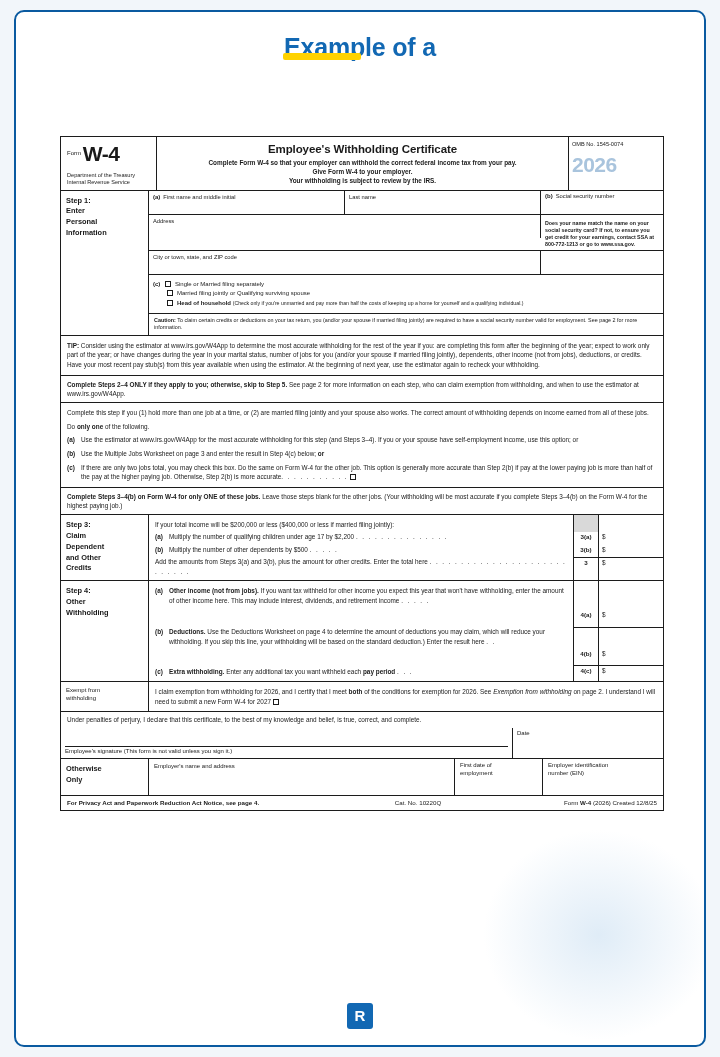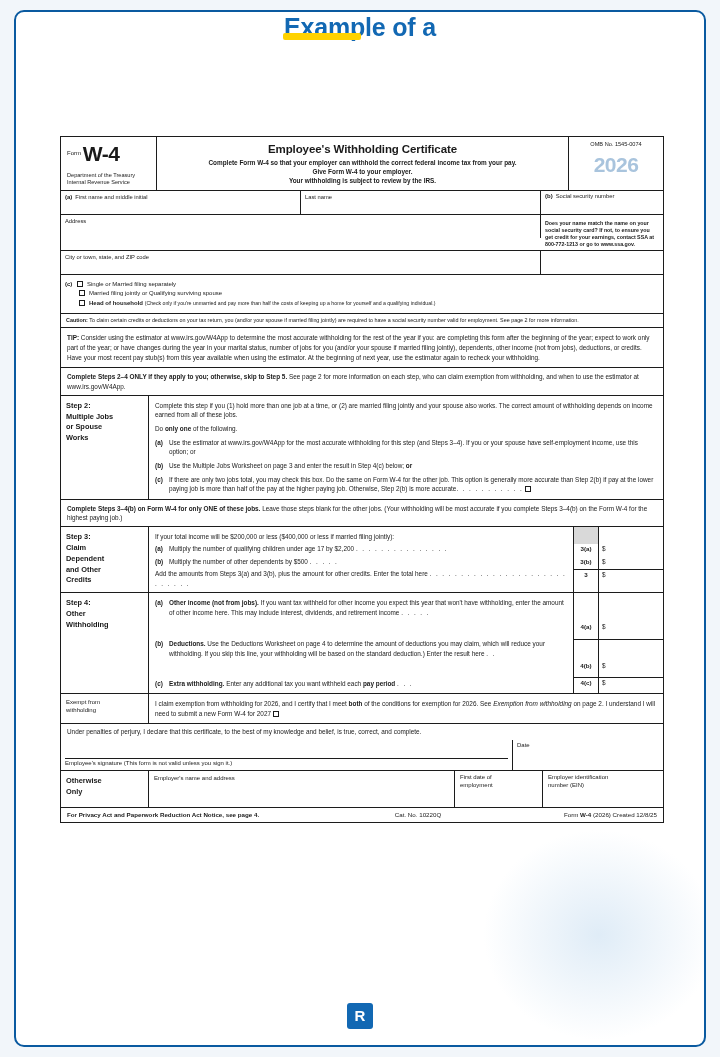--- a/index.html
+++ b/index.html
@@ -24,20 +24,21 @@
   .page::after{
     content:"";
     position:absolute; right:-60px; bottom:-40px;
     width:330px; height:300px;
     background:
       radial-gradient(closest-side, rgba(220,234,246,.9), rgba(220,234,246,0) 70%);
     pointer-events:none;
   }
   .hdr {
     text-align:center;
+    padding-top:20px;
   }
   .hdr h1 {
     margin:0;
     font-size:25px;
     line-height:1.22;
     color:#1268b3;
     font-weight:bold;
     letter-spacing:-0.2px;
   }
   .hdr .underline {
@@ -63,21 +64,21 @@
   .b-t { border-top:1px solid #1c1c1c; }
   .top-left { width:96px; padding:6px 5px 3px 6px; }
   .form-lbl { font-size:6px; }
   .w4 { font-size:21px; font-weight:bold; letter-spacing:-.5px; line-height:1; display:inline-block; vertical-align:middle;}
   .dept { font-size:5.6px; line-height:1.3; margin-top:8px; }
   .top-mid { flex:1; padding:5px 4px; text-align:center; }
   .top-mid .t1 { font-size:11.5px; font-weight:bold; letter-spacing:-.1px;}
   .top-mid .t2 { font-size:6.4px; margin-top:3px; font-weight:bold;}
   .top-mid .t3 { font-size:6.4px; font-weight:bold;}
   .top-mid .t4 { font-size:6.4px; font-weight:bold; margin-top:1px;}
-  .top-right { width:94px; text-align:center; padding:4px 3px; }
+  .top-right { width:94px; padding:4px 3px; }
   .omb { font-size:5.6px; }
   .year { font-size:21px; font-weight:bold; color:#a9c4dd; line-height:1; margin-top:6px; letter-spacing:-0.5px;}
 
   
   .step-col { width:88px; padding:5px 5px; font-weight:bold; font-size:7.4px; line-height:1.45;}
   .step-col .sub { font-weight:bold; }
   .flds { flex:1; }
   .fld { height:23px; padding:2px 4px; position:relative; }
   .fld .lab { font-size:5.8px; }
   .paren { font-weight:bold; font-size:6px; margin-right:3px;}
@@ -167,20 +168,26 @@
         <div class="t3">Give Form W-4 to your employer.</div>
         <div class="t4">Your withholding is subject to review by the IRS.</div>
       </div>
       <div class="top-right">
         <div class="omb">OMB No. 1545-0074</div>
         <div class="year">2026</div>
       </div>
     </div>
 
     <div class="row">
+      <div class="cell step-col">
+        <div>Step 1:</div>
+        <div class="sub">Enter</div>
+        <div class="sub">Personal</div>
+        <div class="sub">Information</div>
+      </div>
       <div class="flds">
         <div class="row b-b">
           <div class="cell fld" style="flex:1">
             <span class="paren">(a)</span><span class="lab">First name and middle initial</span>
           </div>
           <div class="cell fld" style="flex:1">
             <span class="lab">Last name</span>
           </div>
           <div class="fld ssn-col" style="width:122px;">
             <span class="paren">(b)</span><span class="hd">Social security number</span>
@@ -224,26 +231,20 @@
 
     <div class="tip b-t b-b">
       <b>TIP:</b><span> Consider using the estimator at www.irs.gov/W4App to determine the most accurate withholding for the rest of the year if you: are completing this form after the beginning of the year; expect to work only part of the year; or have changes during the year in your marital status, number of jobs for you (and/or your spouse if married filing jointly), dependents, other income (not from jobs), deductions, or credits. Have your most recent pay stub(s) from this year available when using the estimator. At the beginning of next year, use the estimator again to recheck your withholding.</span>
     </div>
 
     <div class="complete b-b">
       <span>Complete Steps 2–4 ONLY if they apply to you; otherwise, skip to Step 5.</span><span class="reg"> See page 2 for more information on each step, who can claim exemption from withholding, and when to use the estimator at www.irs.gov/W4App.</span>
     </div>
 
     <div class="row b-b">
-      <div class="cell step-col">
-        <div>Step 2:</div>
-        <div>Multiple Jobs</div>
-        <div>or Spouse</div>
-        <div>Works</div>
-      </div>
       <div class="body-col">
         <p>Complete this step if you (1) hold more than one job at a time, or (2) are married filing jointly and your spouse also works. The correct amount of withholding depends on income earned from all of these jobs.</p>
         <p>
           <span>Do </span><b>only one</b><span> of the following.</span>
         </p>
         <p style="display:flex">
           <b style="width:14px;flex:none">(a)</b>
           <span>Use the estimator at www.irs.gov/W4App for the most accurate withholding for this step (and Steps 3–4). If you or your spouse have self-employment income, use this option; or</span>
         </p>
         <p style="display:flex">

